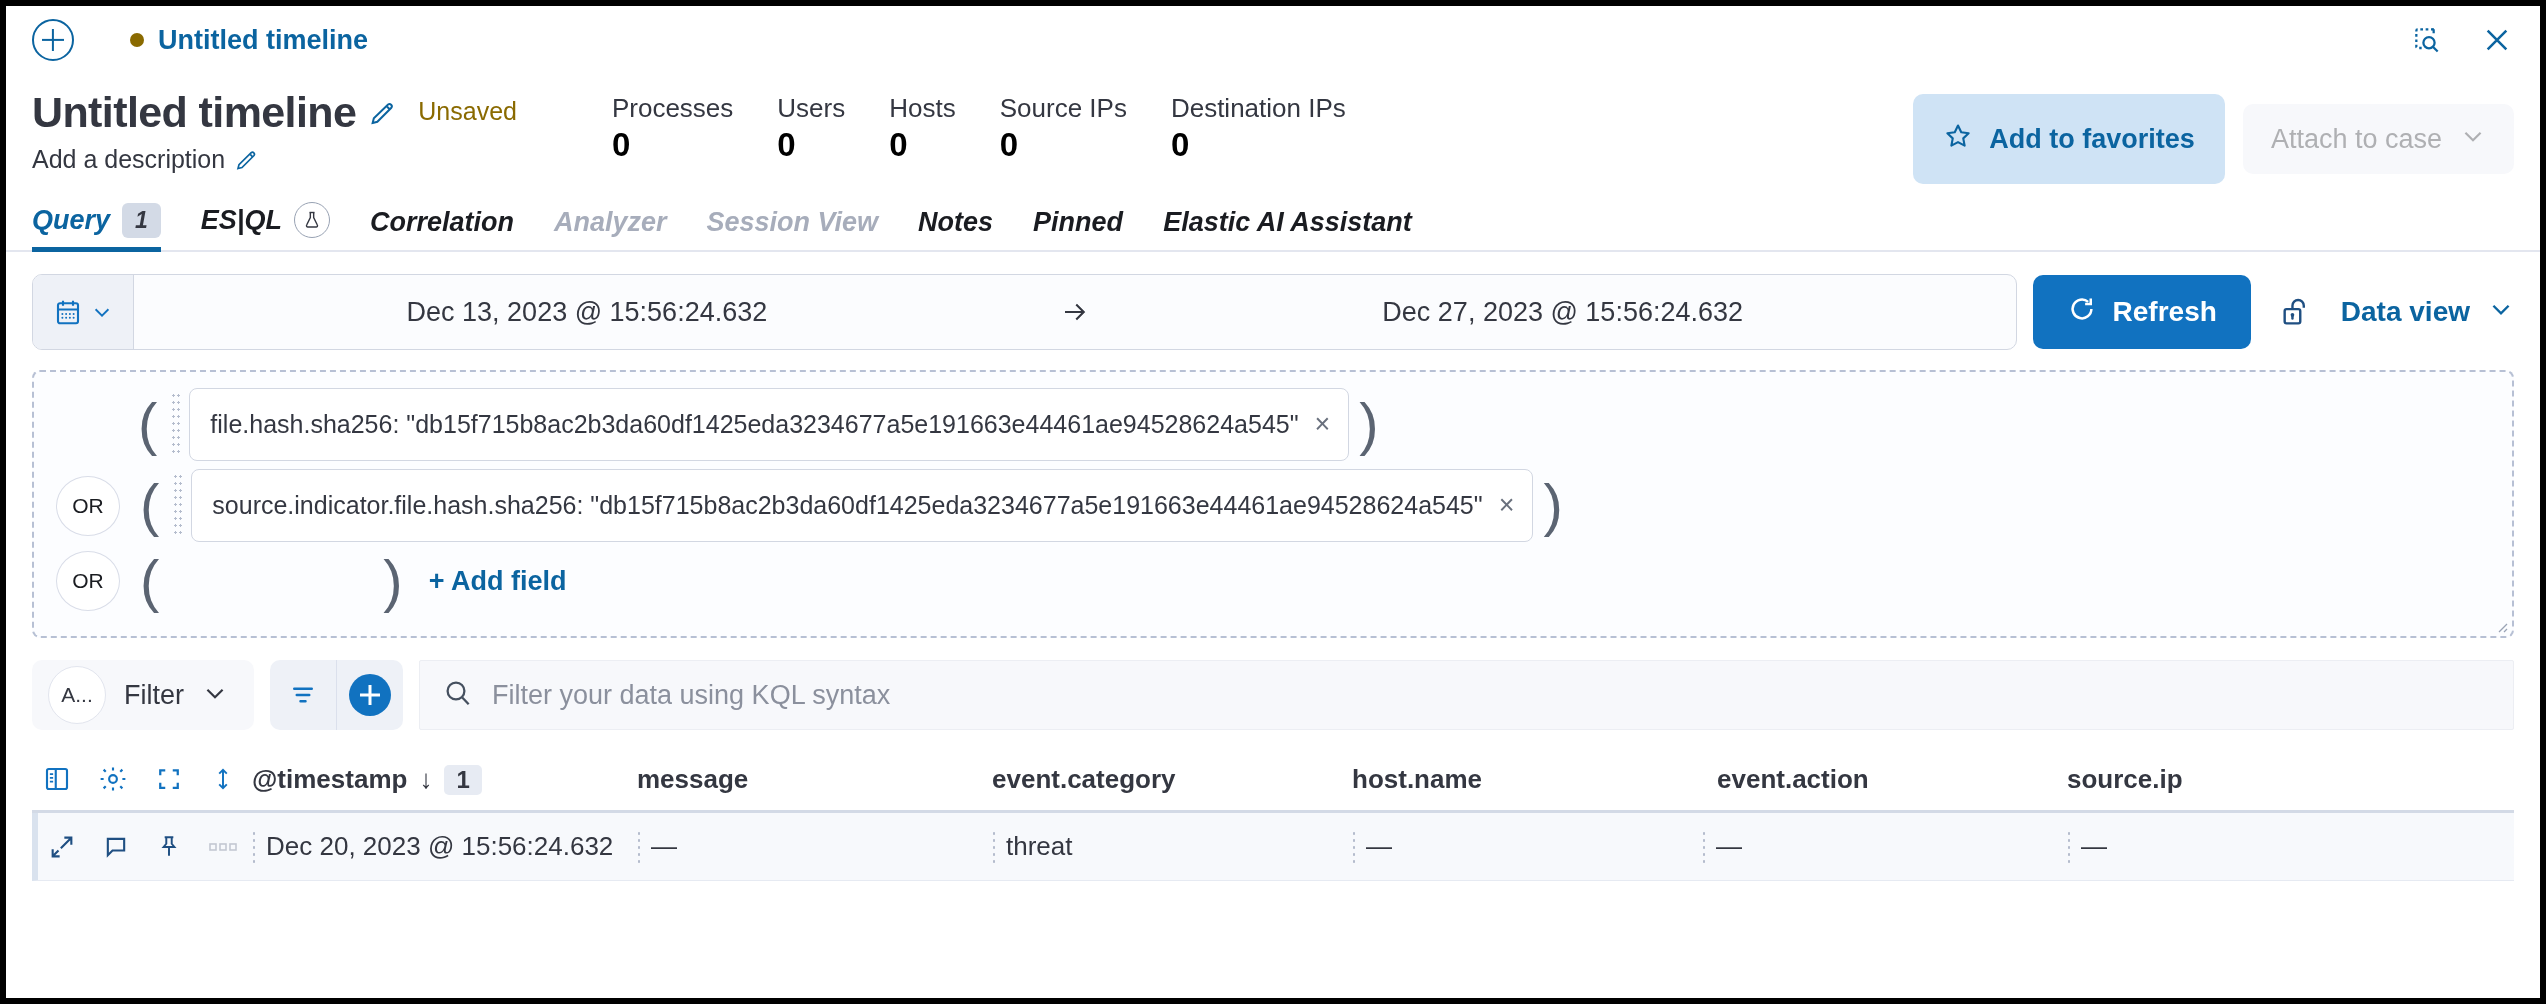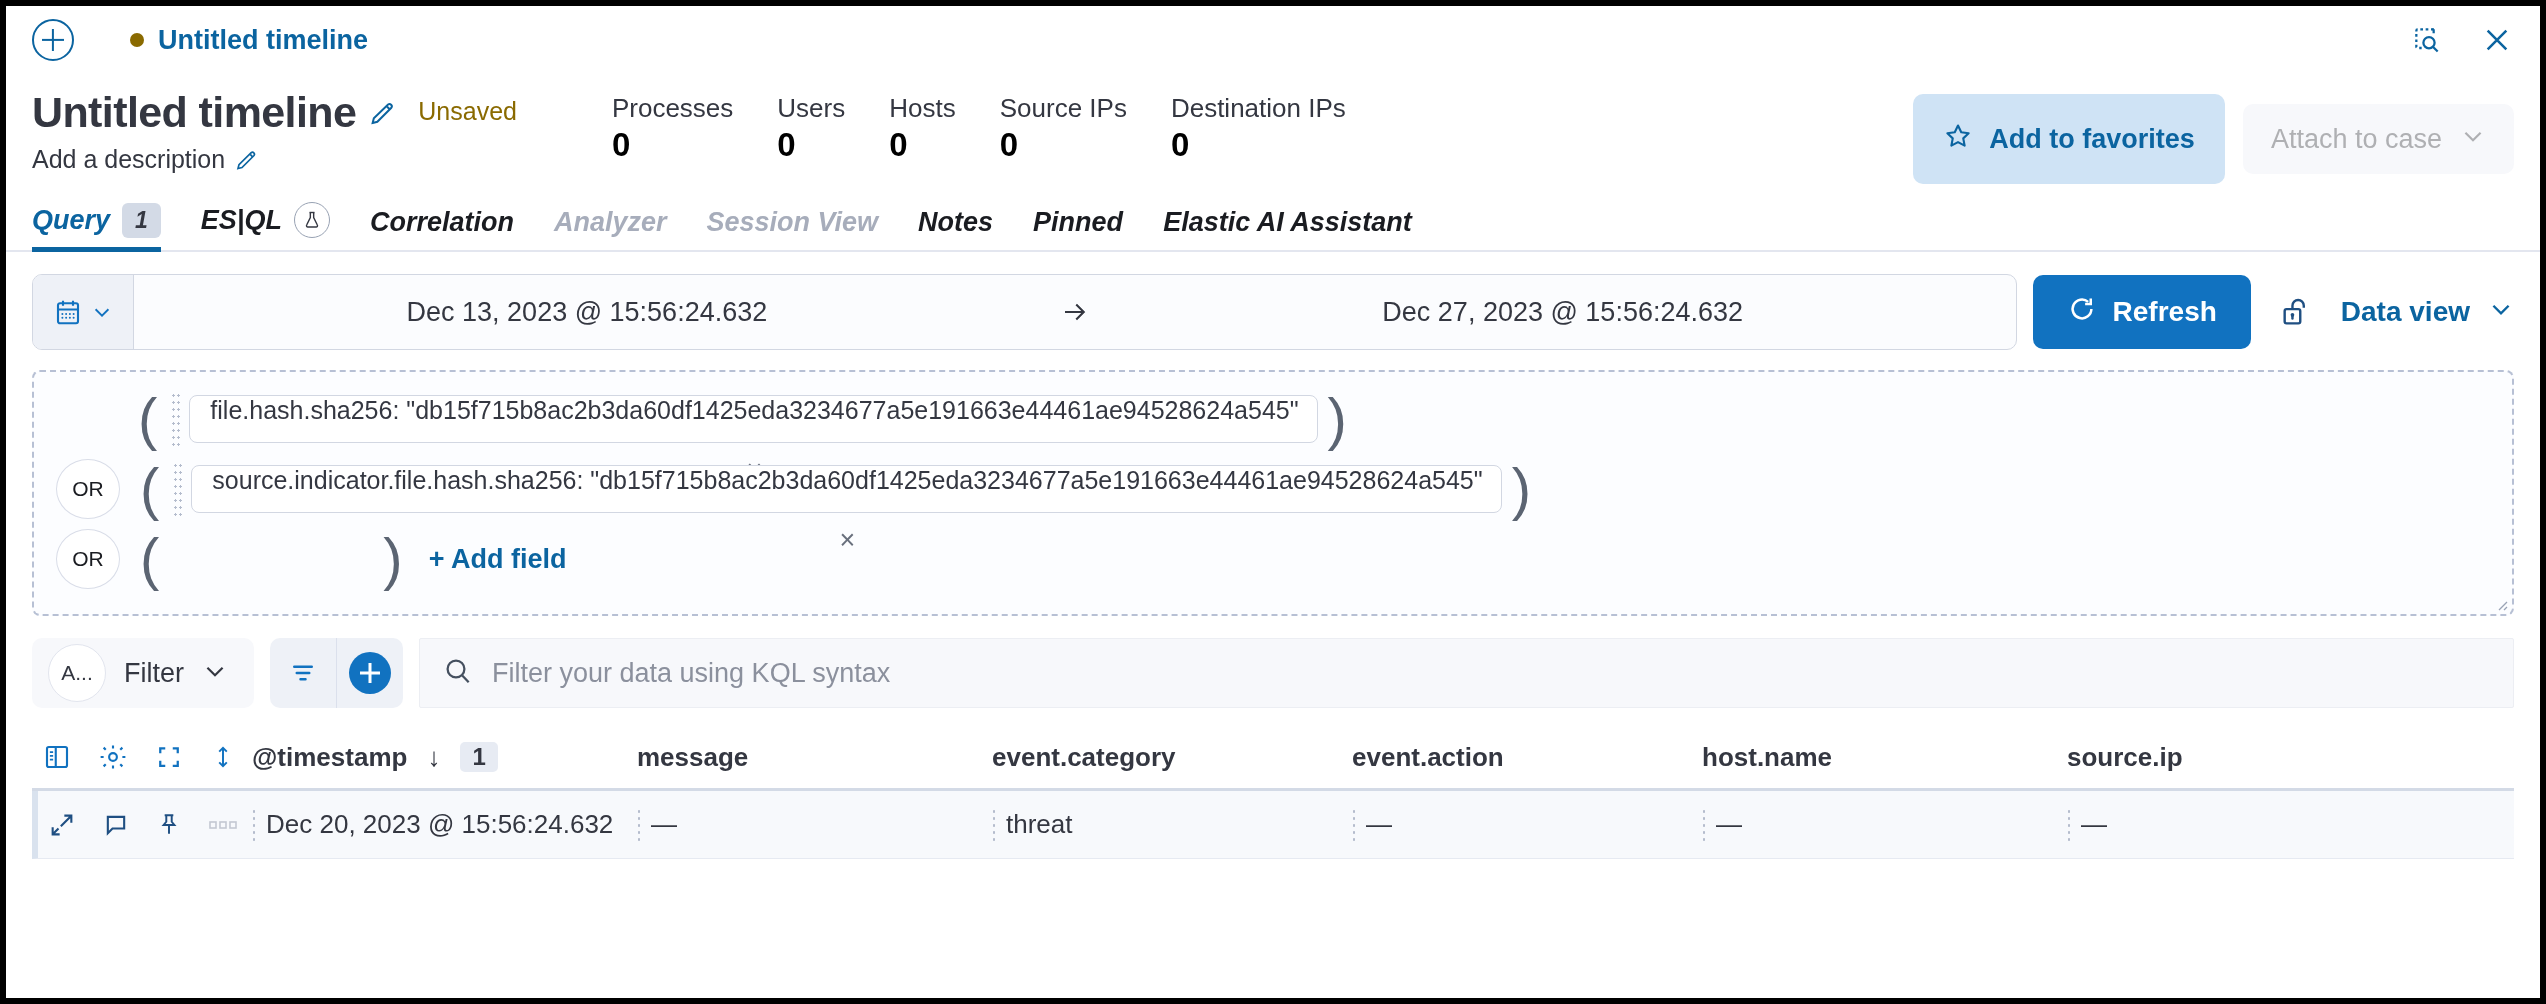--- a/index.html
+++ b/index.html
@@ -363,32 +363,31 @@
     align-self: stretch;
     margin: 4px 8px 4px 10px;
     flex: 0 0 auto;
     background-image: radial-gradient(circle, #b4bccd 1.1px, transparent 1.2px);
     background-size: 5px 7px;
     cursor: grab;
   }
   .chip {
     display: flex;
     align-items: center;
-    gap: 32px;
+    gap: 16px;
     border: 1.6px solid #d2d7e2;
     border-radius: 8px;
     background: #ffffff;
-    height: 48px;
+    height: 73px;
     padding: 0 18px 0 20px;
     font-size: 25px;
     color: #343741;
     box-sizing: border-box;
     white-space: nowrap;
     cursor: text;
-    flex-direction: column;
   }
   .chip-x {
     color: #69707d;
     font-size: 27px;
     cursor: pointer;
     line-height: 1;
   }
   .empty-paren-gap { width: 210px; flex: 0 0 auto; }
   .add-field {
     margin-left: 22px;
@@ -501,22 +500,22 @@
     padding-left: 10px;
     flex: 0 0 auto;
     box-sizing: border-box;
   }
   .tool-icon { cursor: pointer; display: flex; align-items: center; }
   .col {
     font-size: 26px;
     font-weight: bold;
     color: #343741;
     display: flex;
-    align-items: center;
-    gap: 20px;
+    align-items: flex-end;
+    gap: 12px;
     box-sizing: border-box;
     white-space: nowrap;
     cursor: pointer;
   }
   .col-badge {
     background: #e7ebf3;
     color: #343741;
     border-radius: 5px;
     font-size: 24px;
     font-weight: bold;
@@ -834,25 +833,25 @@
           <span>@timestamp</span>
           <span>↓</span>
           <span class="col-badge">1</span>
         </div>
         <div class="col" style="width:355px">
           <span>message</span>
         </div>
         <div class="col" style="width:360px">
           <span>event.category</span>
         </div>
+        <div class="col" style="width:365px">
+          <span>host.name</span>
+        </div>
         <div class="col" style="width:350px">
           <span>event.action</span>
-        </div>
-        <div class="col" style="width:365px">
-          <span>host.name</span>
         </div>
         <div class="col" style="width:300px">
           <span>source.ip</span>
         </div>
       </div>
 
       <div class="grid-row">
         <div class="row-tools" style="width:214px">
           <span class="tool-icon">
             <svg width="28" height="28" viewBox="0 0 24 24" fill="none" stroke="#1f4f82" stroke-width="1.8">

